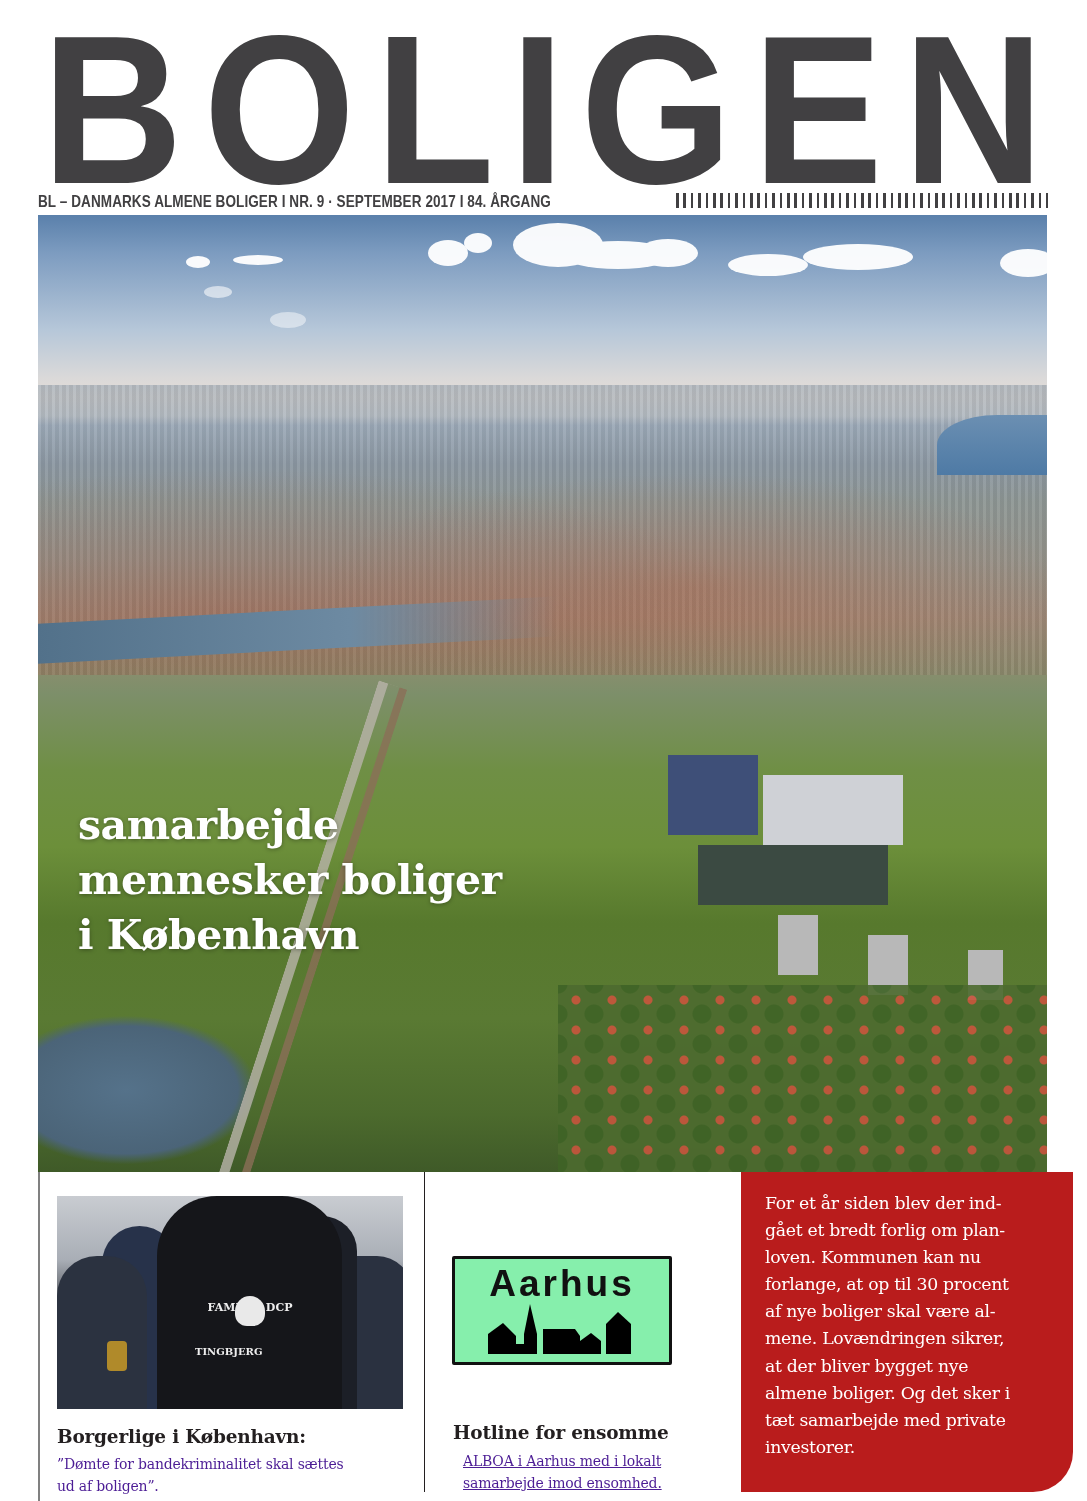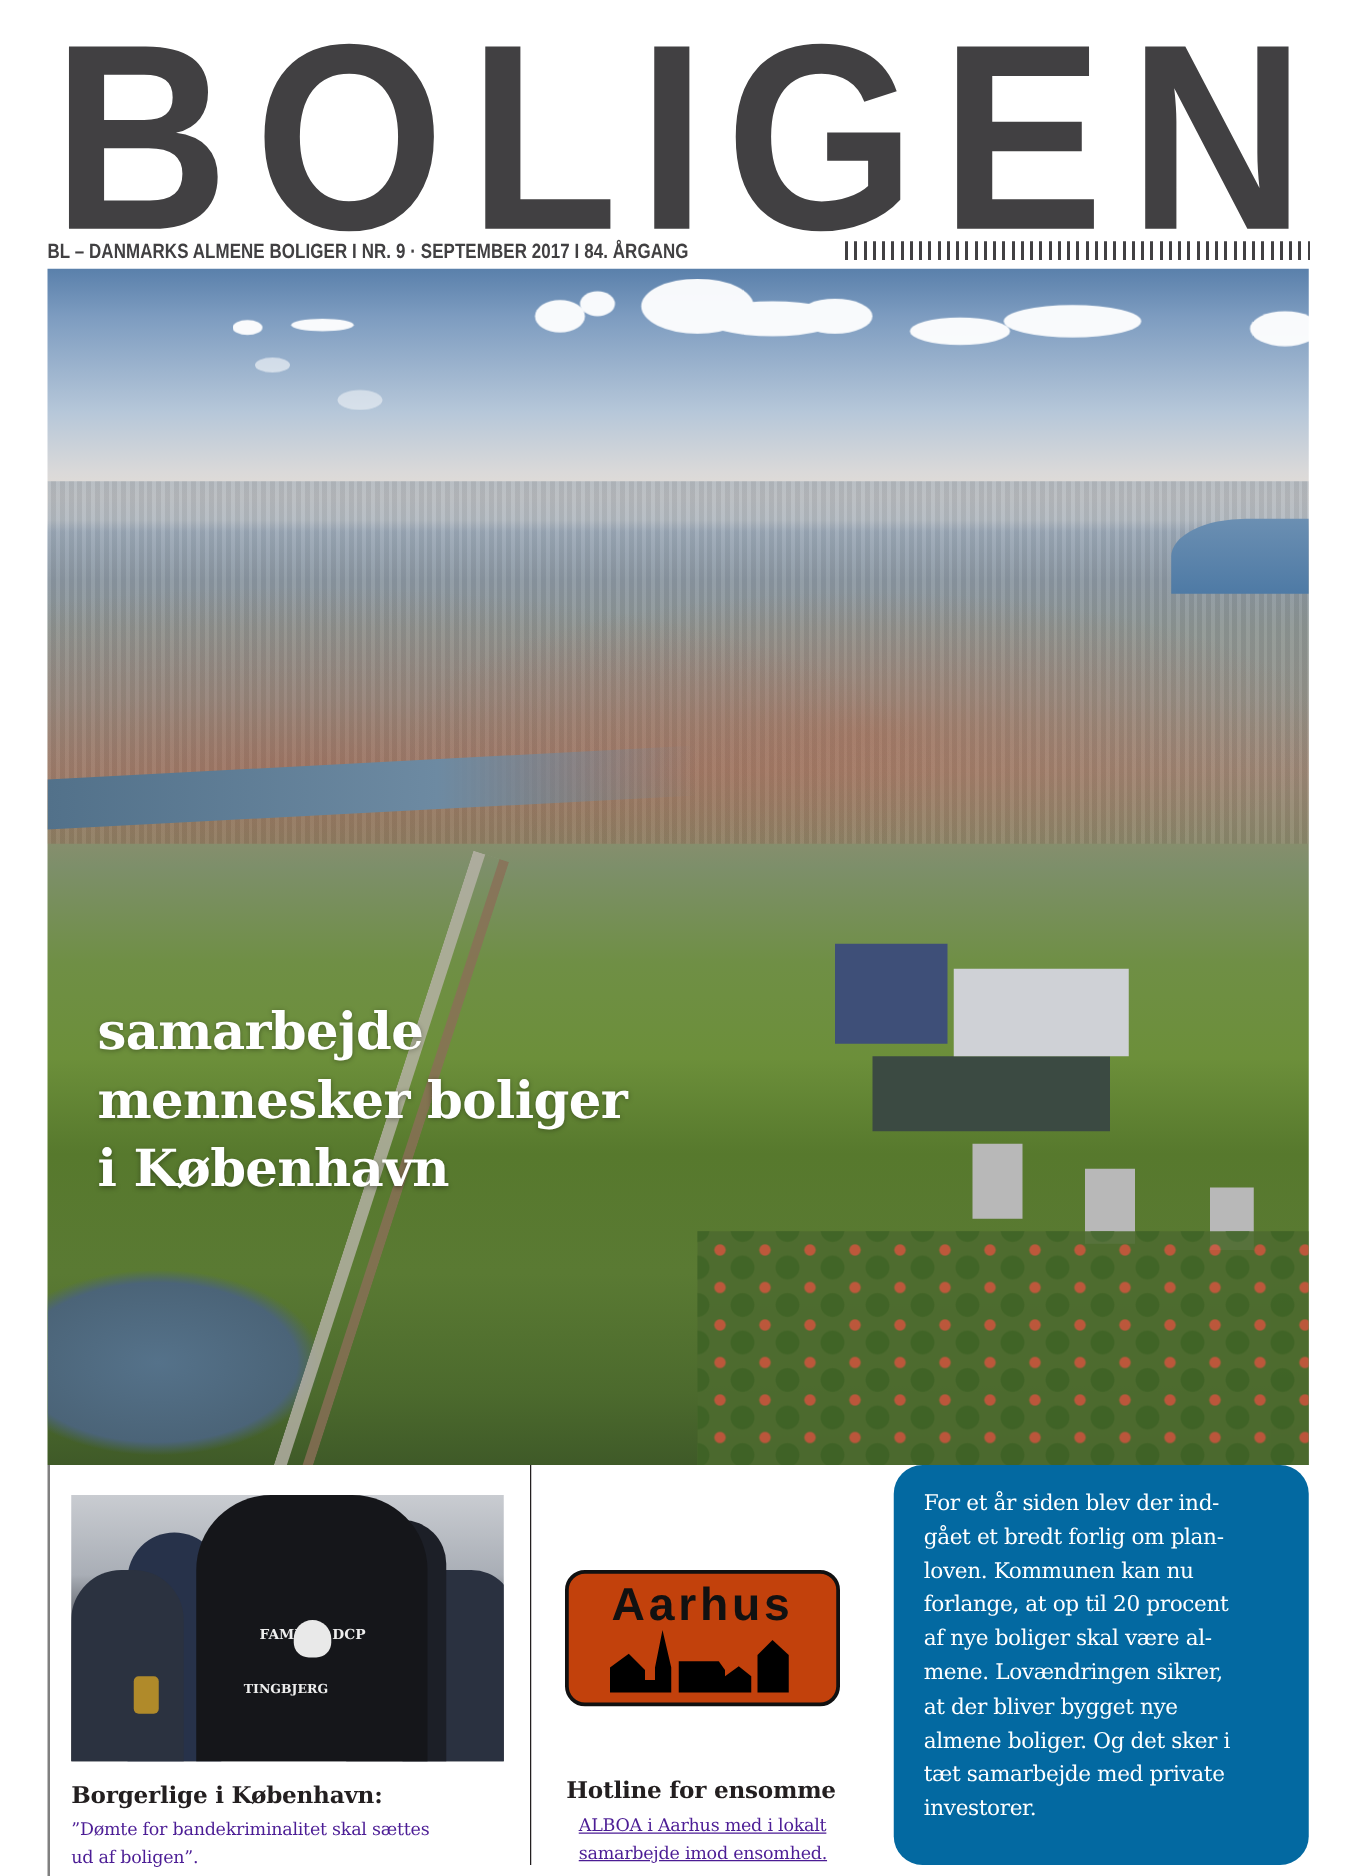--- a/index.html
+++ b/index.html
@@ -120,32 +120,32 @@
     position: absolute; font-family: "DejaVu Serif", serif; font-weight: bold;
     font-size: 18.5px; color: #231f20; white-space: nowrap; letter-spacing: -0.2px;
   }
   .story-body {
     position: absolute; font-family: "DejaVu Serif", serif; font-size: 14px;
     line-height: 22px; color: #4c1d95; letter-spacing: -0.2px;
   }
 
   .sign {
     position: absolute; left: 452px; top: 1256px; width: 220px; height: 109px;
-    border: 3px solid #111; border-radius: 16px; background: #c2410c;
+    border: 3px solid #111; border-radius: 2px; background: #86efac;
   }
   .sign .name {
     position: absolute; left: 0; top: 4px; width: 100%; text-align: center;
     font-family: "Liberation Sans", sans-serif; font-weight: bold; font-size: 37px;
     letter-spacing: 3px; color: #111;
   }
   .sign svg { position: absolute; left: 33px; top: 45px; }
 
   .greenbox {
-    position: absolute; left: 715px; top: 1172px; width: 332px; height: 320px;
-    background: #0369a1; border-bottom-right-radius: 40px; border-radius: 23px;
+    position: absolute; left: 741px; top: 1172px; width: 332px; height: 320px;
+    background: #b91c1c; border-bottom-right-radius: 40px;
   }
   .greenbox p {
     position: absolute; left: 24px; top: 18px; width: 300px;
     font-family: "DejaVu Serif", serif; font-size: 17.3px; line-height: 27.1px;
     color: #ffffff; letter-spacing: -0.3px;
   }
 </style>
 </head>
 <body>
 
@@ -234,21 +234,21 @@
 <div class="story-body" style="left:463px; top:1450px;text-decoration:underline;">
   <div>ALBOA i Aarhus med i lokalt</div>
   <div>samarbejde imod ensomhed.</div>
 </div>
 
 <div class="greenbox">
   <p>
     <span>For et år siden blev der ind-</span><br>
     <span>gået et bredt forlig om plan-</span><br>
     <span>loven. Kommunen kan nu</span><br>
-    <span>forlange, at op til 20 procent</span><br>
+    <span>forlange, at op til 30 procent</span><br>
     <span>af nye boliger skal være al-</span><br>
     <span>mene. Lovændringen sikrer,</span><br>
     <span>at der bliver bygget nye</span><br>
     <span>almene boliger. Og det sker i</span><br>
     <span>tæt samarbejde med private</span><br>
     <span>investorer.</span>
   </p>
 </div>
 
 </body></html>

